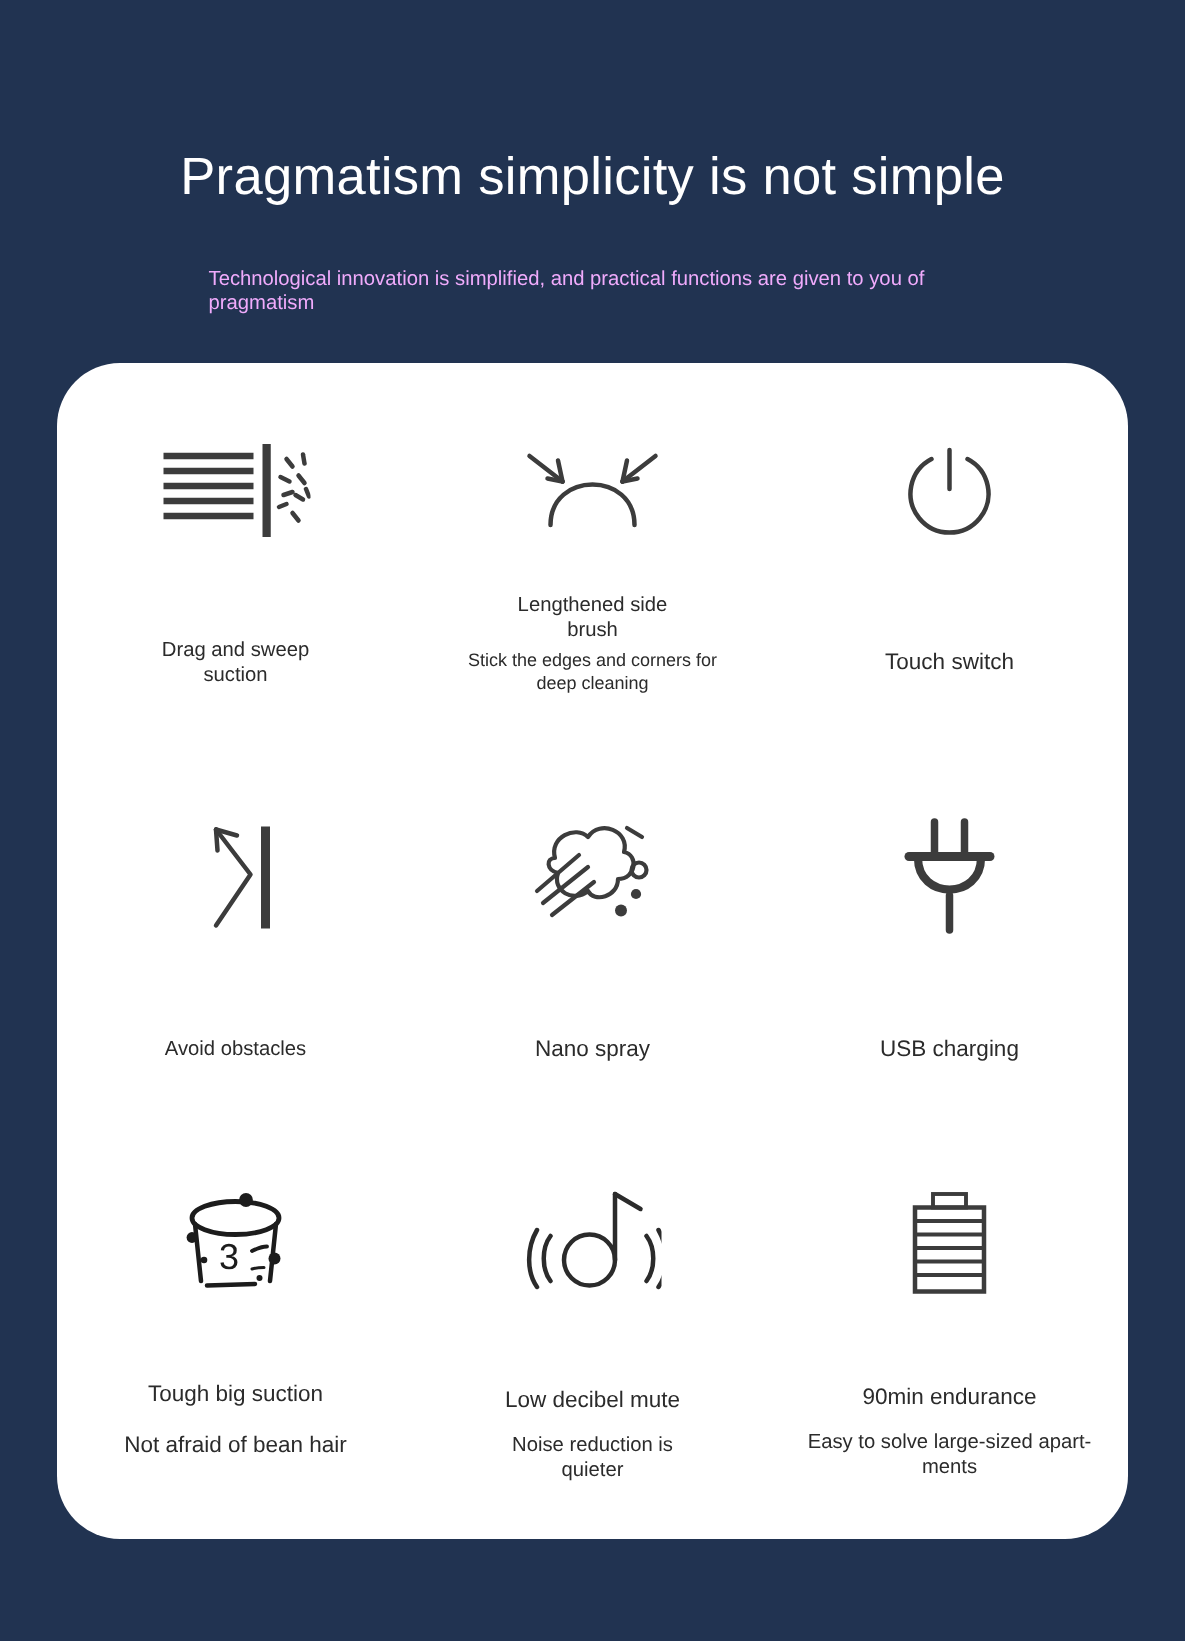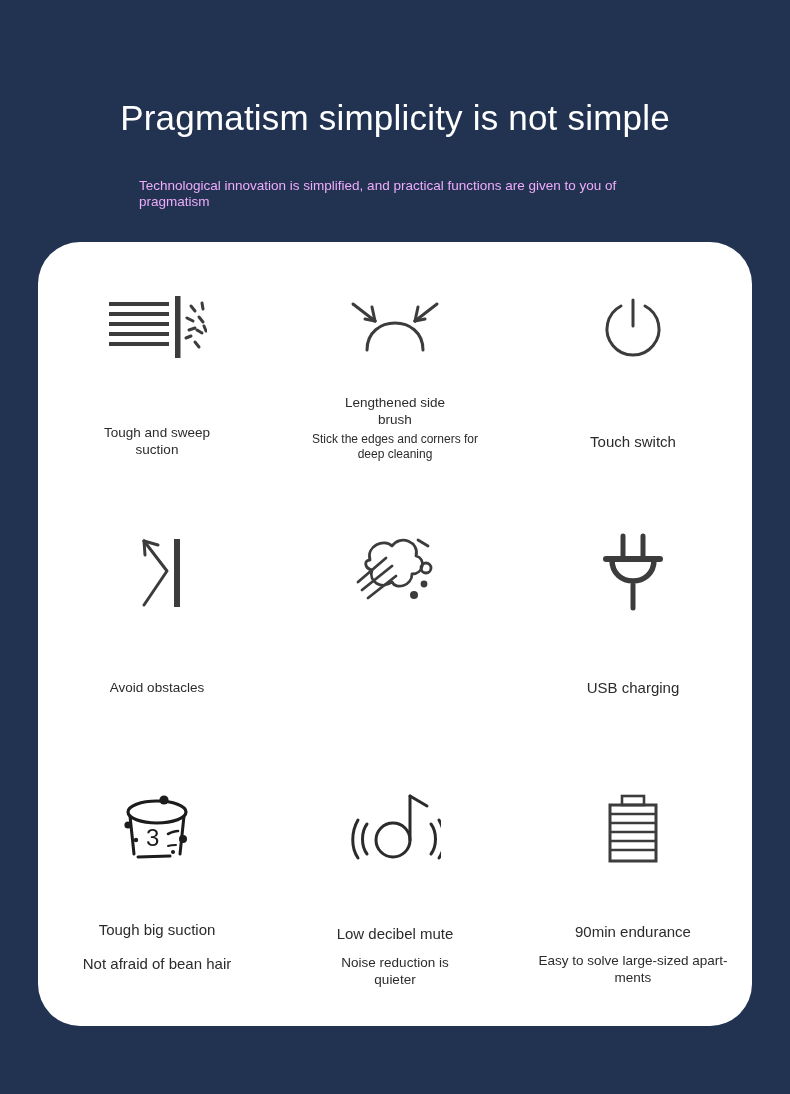--- a/index.html
+++ b/index.html
@@ -69,21 +69,21 @@
 
   .cell {
     position: absolute;
     width: 238px;
     height: 261px;
   }
   .cell.c0 { left: 0; }
   .cell.c1 { left: 238px; }
   .cell.c2 { left: 476px; }
   .cell.r0 { top: 0; }
-  .cell.r1 { top: 248px; padding-left: 40px; }
+  .cell.r1 { top: 260px; padding-left: 40px; }
   .cell.r2 { top: 500px; }
 
   .icon-wrap {
     position: absolute;
     left: 0;
     width: 238px;
     height: 96px;
     display: flex;
     align-items: center;
     justify-content: center;
@@ -147,21 +147,21 @@
             <line x1="92" y1="25" x2="96" y2="30"></line>
             <line x1="82" y1="38" x2="88" y2="36"></line>
             <line x1="90" y1="38" x2="95" y2="41"></line>
             <line x1="79" y1="46" x2="84" y2="44"></line>
             <line x1="88" y1="50" x2="92" y2="55"></line>
             <line x1="97" y1="34" x2="99" y2="39"></line>
           </g>
         </svg>
       </div>
       <div class="labels" style="top:182px;">
-        <div class="label-main">Tough and sweep
+        <div class="label-main">Drag and sweep
 suction</div>
       </div>
     </div>
 
     <div class="cell r0 c1">
       <div class="icon-wrap" style="top:32px;">
         <svg width="100" height="68" viewBox="0 0 100 68">
           <g stroke="#3c3c3c" stroke-width="3" fill="none" stroke-linecap="round">
             <path d="M22 62 C22 26, 78 26, 78 62"></path>
             <line x1="8" y1="16" x2="30" y2="33"></line>
@@ -217,20 +217,23 @@
             <line x1="8" y1="50" x2="36" y2="26"></line>
             <line x1="12" y1="58" x2="42" y2="34"></line>
             <line x1="18" y1="66" x2="46" y2="44"></line>
             <circle cx="76" cy="36" r="5"></circle>
             <path d="M68 8 L78 14"></path>
           </g>
           <circle cx="74" cy="52" r="3.4" fill="#3c3c3c"></circle>
           <circle cx="64" cy="63" r="4" fill="#3c3c3c"></circle>
         </svg>
       </div>
+      <div class="labels" style="top:188px;">
+        <div class="label-main big">Nano spray</div>
+      </div>
     </div>
 
     <div class="cell r1 c2">
       <div class="icon-wrap" style="top:34px;">
         <svg width="70" height="80" viewBox="0 0 70 80">
           <g stroke="#3c3c3c" fill="none" stroke-linecap="round">
             <line x1="25" y1="4" x2="25" y2="26" stroke-width="5"></line>
             <line x1="45" y1="4" x2="45" y2="26" stroke-width="5"></line>
             <line x1="8" y1="27" x2="62" y2="27" stroke-width="6"></line>
             <path d="M14 28 C14 56, 56 56, 56 28" stroke-width="5.5"></path>

